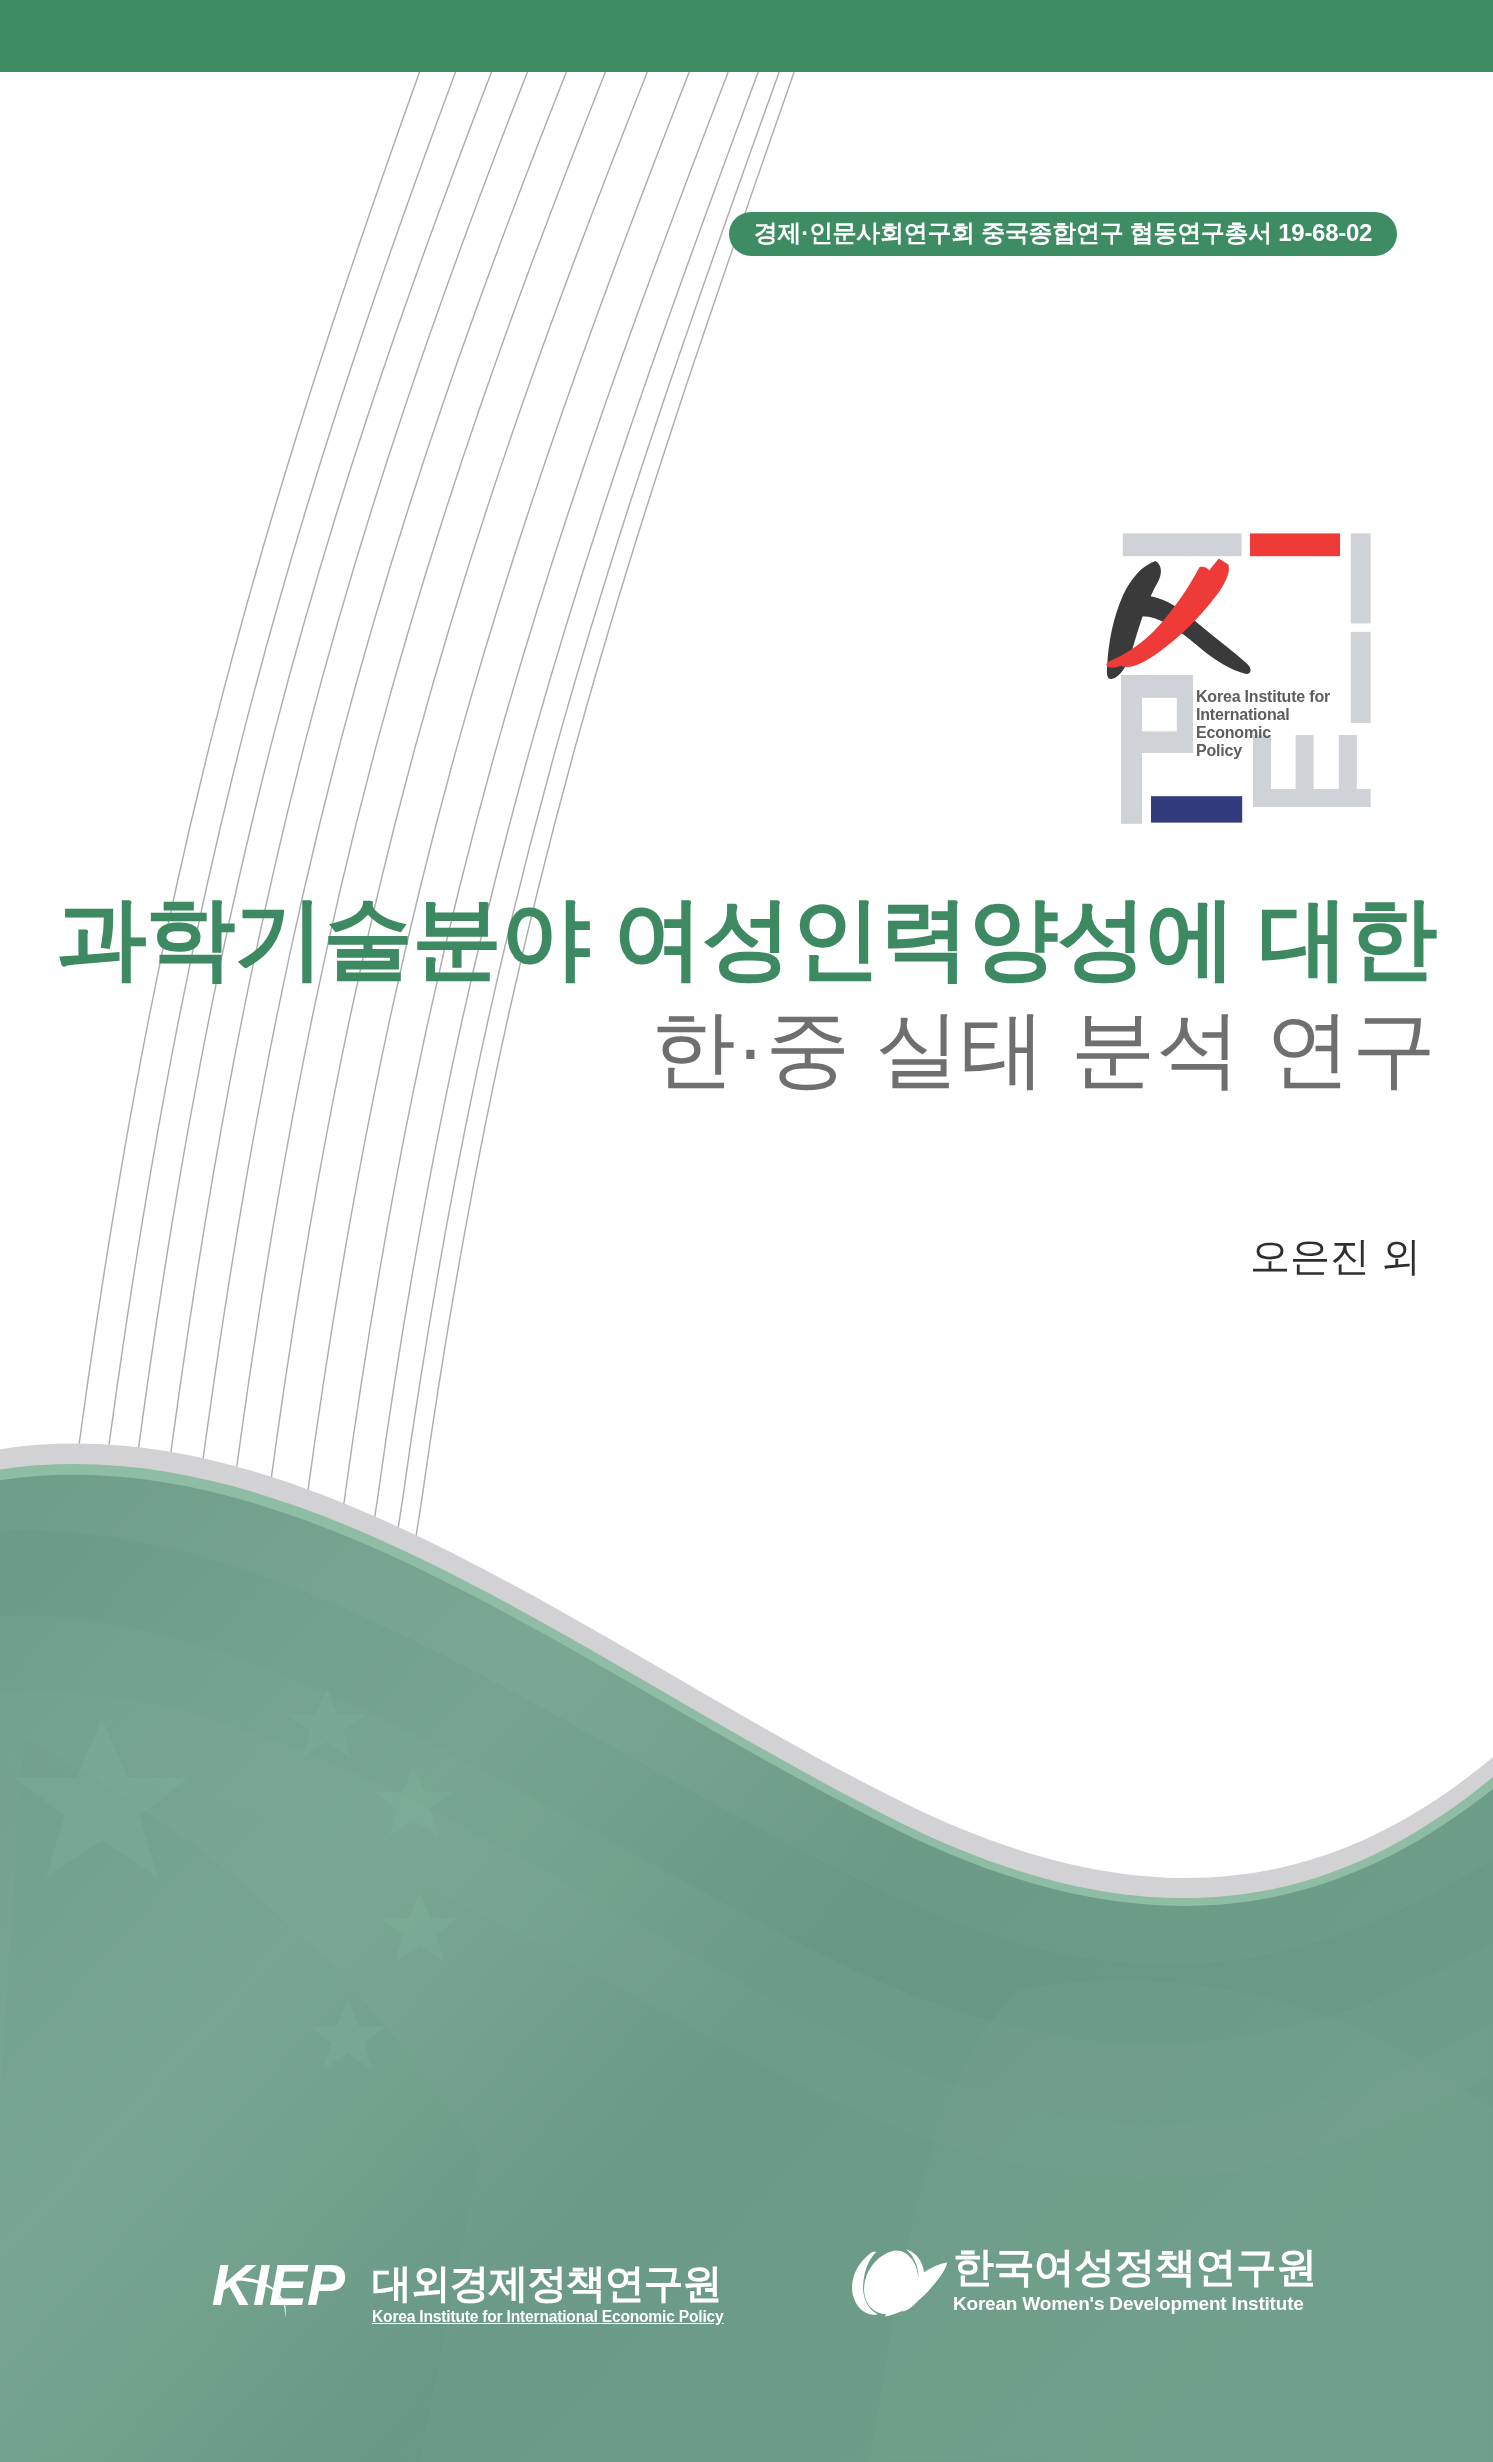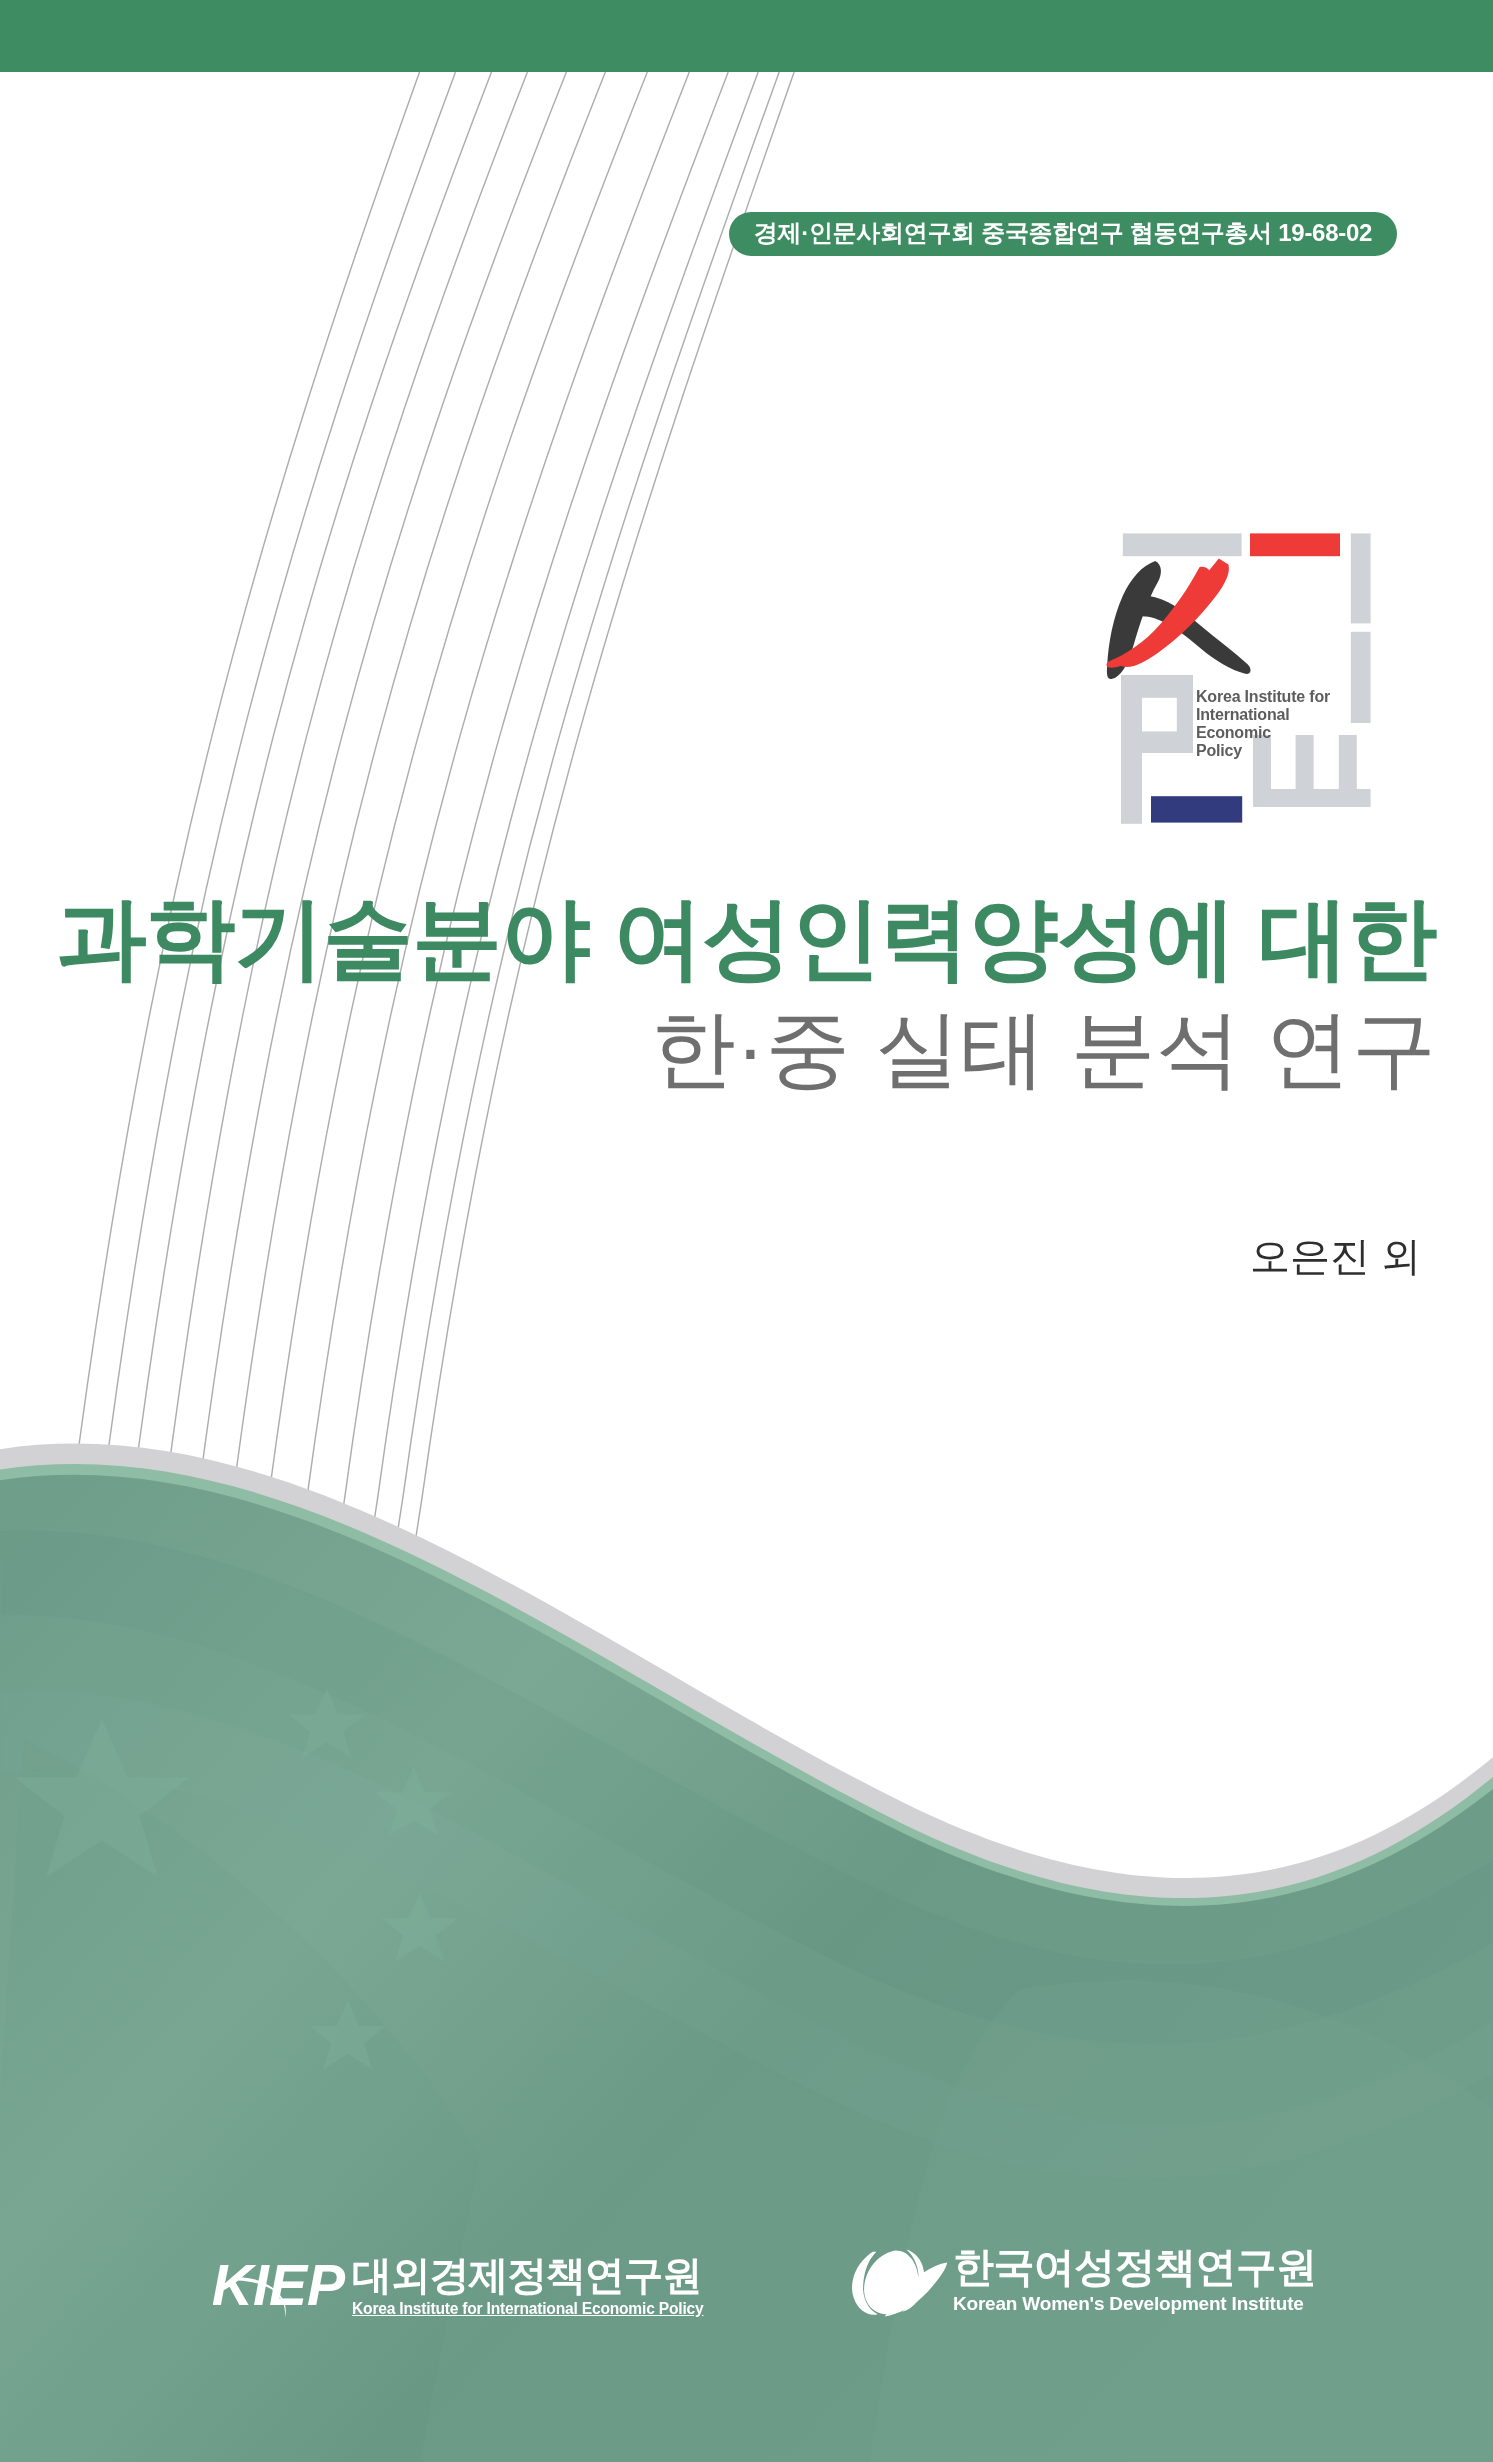--- a/index.html
+++ b/index.html
@@ -126,30 +126,31 @@
     white-space: nowrap;
   }
 
   
   .footer-kiep {
     position: absolute;
     left: 213px;
     top: 2253px;
     display: flex;
     align-items: flex-start;
-    gap: 1px;
+    gap: 21px;
   }
   .kiep-word {
     position: relative;
     width: 138px;
     height: 66px;
   }
   .kiep-word svg { display:block; width:100%; height:100%; }
   .kiep-kr-stack {
     padding-top: 2.4px;
+    margin-top: 8px;
   }
   .kiep-kr {
     color: #ffffff;
     font-size: 40px;
     font-weight: bold;
     letter-spacing: -1.2px;
     line-height: 1;
     white-space: nowrap;
   }
   .kiep-en {

